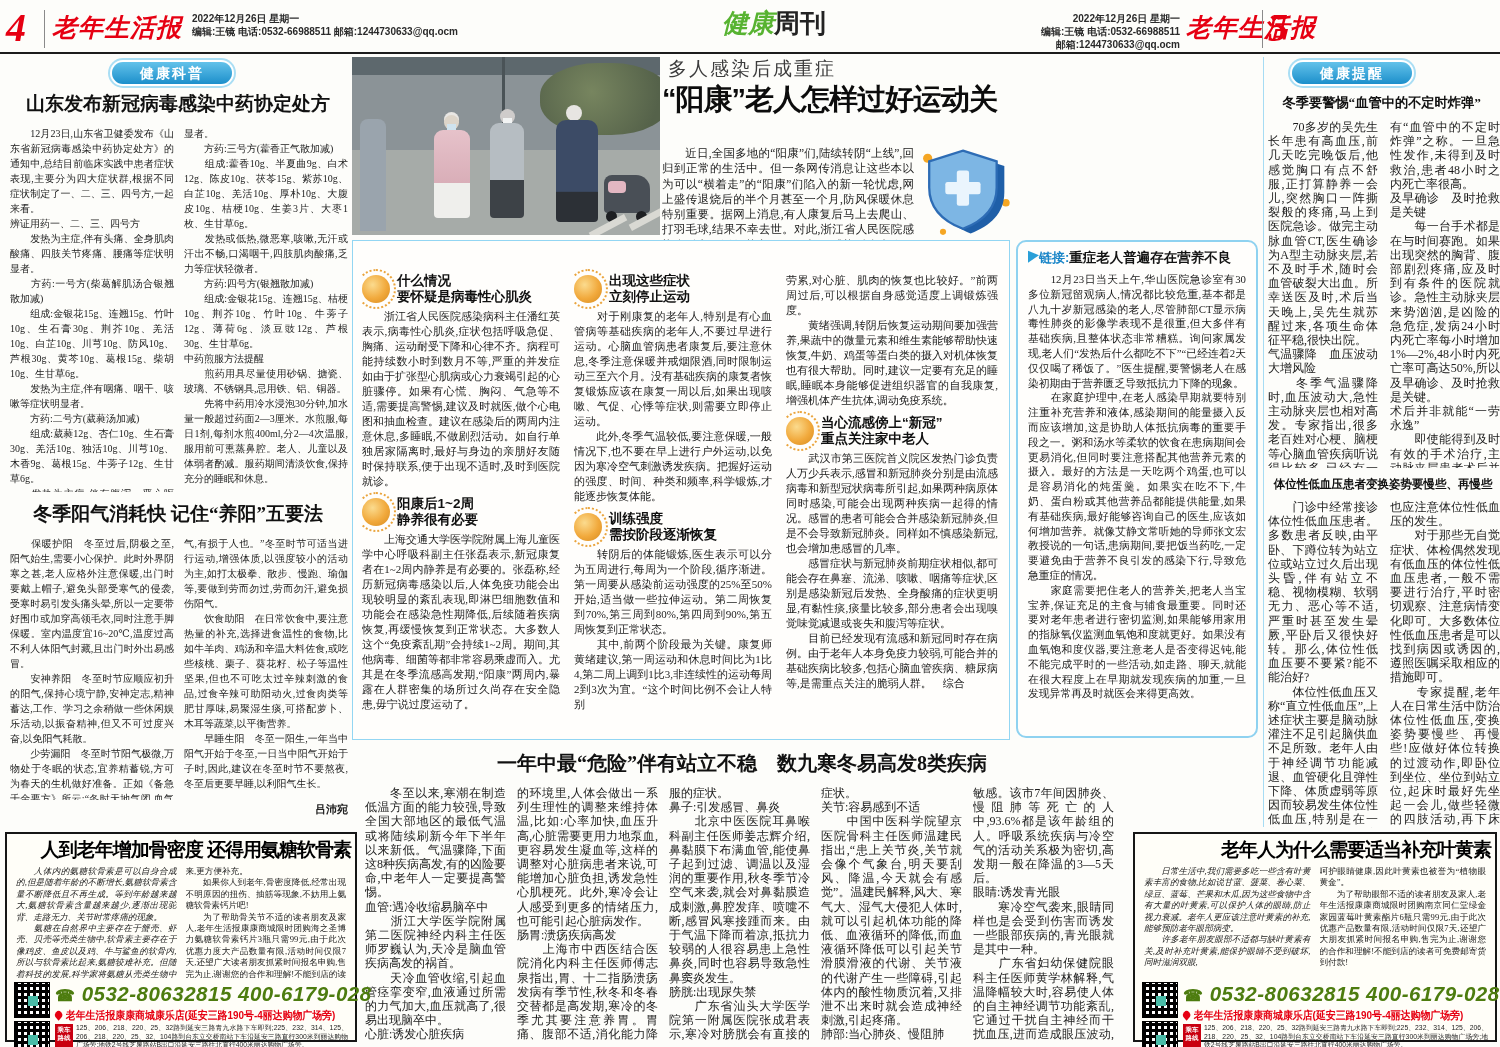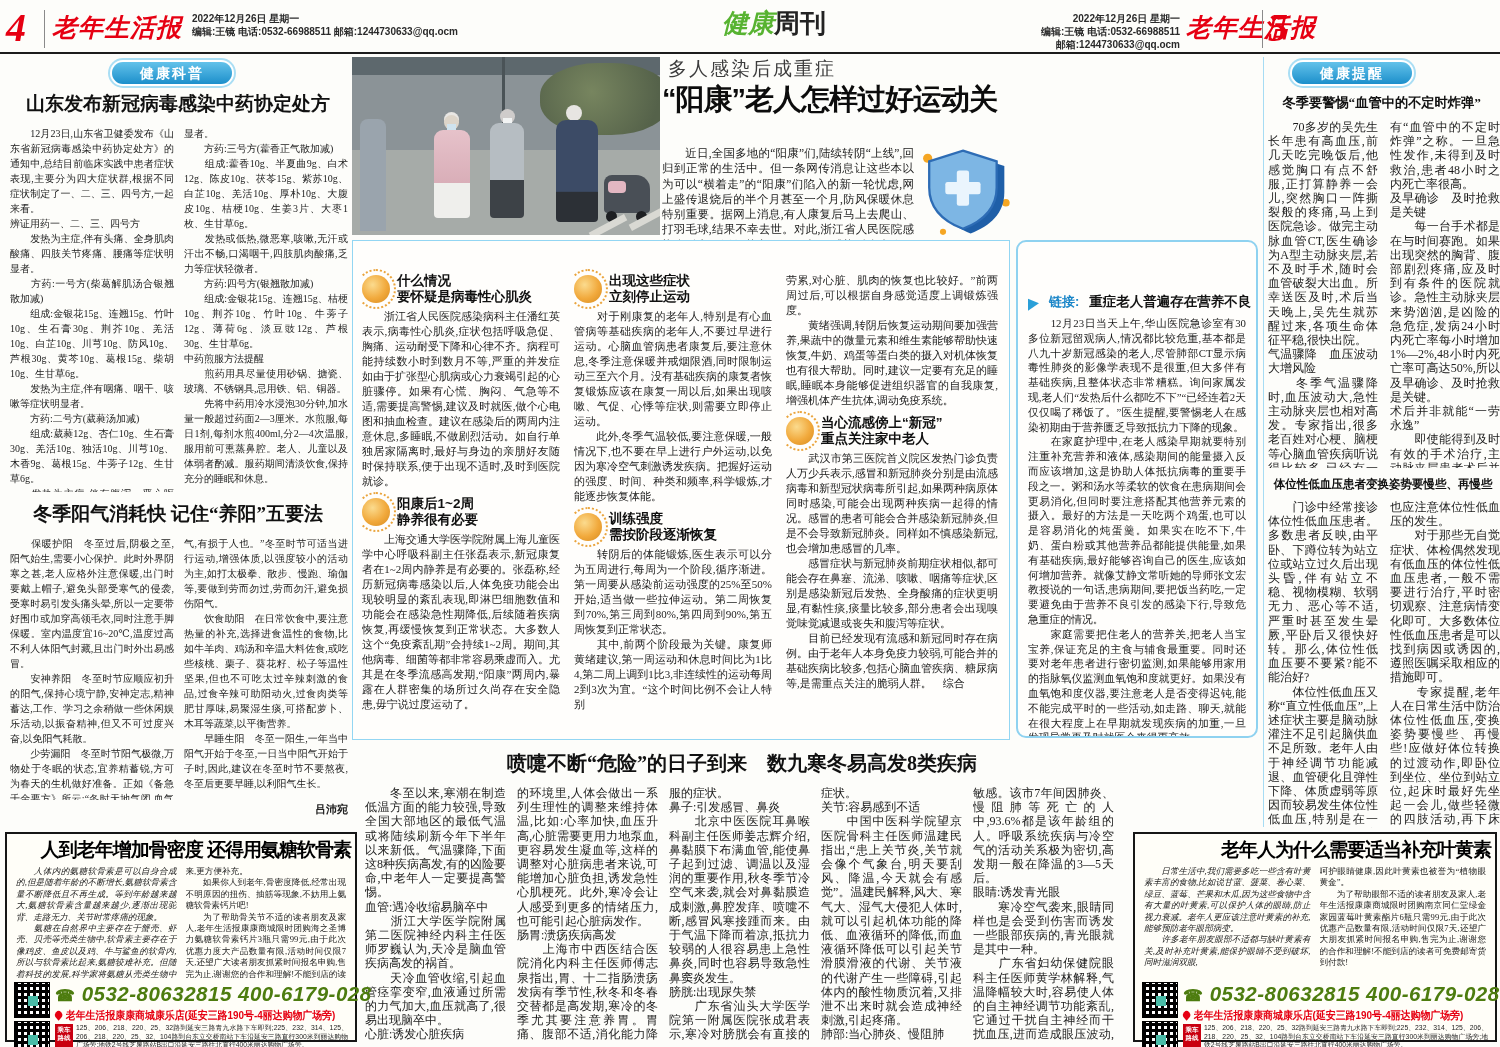--- a/index.html
+++ b/index.html
@@ -27,21 +27,21 @@
   .lead{font-size:11.5px;line-height:15.3px;text-align:justify;overflow:hidden;white-space:pre-line;}
   .cbox{border:1px solid #93d6f3;background:#fffefc;}
   .sec-hd{display:flex;align-items:center;gap:7px;margin:7px 0 4px;}
   .sec-hd .tt{font:bold 13.5px/16px "Liberation Sans",sans-serif;color:#101010;}
   .virus{position:relative;width:28px;height:28px;flex:0 0 28px;border-radius:50%;
          background:radial-gradient(circle at 38% 35%,#fbdb8e 0%,#f1a93c 55%,#d68a1e 100%);}
   .virus::before{content:"";position:absolute;inset:-6px;border-radius:50%;border:2px dotted #eaa53e;}
   .secbody{font-size:11px;line-height:15px;text-align:justify;white-space:pre-line;}
   .ccol{position:absolute;overflow:hidden;margin-top:20px;}
   .linkbox{border:2px solid #8fd2f0;border-radius:10px;background:#fffefc;padding:8px 10px;box-sizing:border-box;overflow:hidden;}
-  .linkhd{display:flex;align-items:flex-end;gap:10px;white-space:nowrap;margin-top:44px;}
+  .linkhd{display:flex;align-items:flex-start;gap:0;white-space:nowrap;}
   .linkarrow{width:0;height:0;border-left:11px solid #2a9fd8;border-top:6px solid transparent;border-bottom:6px solid transparent;transform:skewY(-8deg);}
   .linklabel{font:bold 13px/16px "Liberation Sans",sans-serif;color:#1b86c8;}
   .linktitle{font:900 13.5px/16px "Liberation Serif",serif;color:#141414;}
   .linkbody{margin-top:6px;font-size:10.8px;line-height:14.8px;text-align:justify;white-space:pre-line;overflow:hidden;height:440px;}
   .vrule-blue{width:1px;background:#a6dcf4;}
   .photo{overflow:hidden;background:#97a0a2;}
   .ad{border:2px solid #161616;background:#fffef8;box-sizing:border-box;}
   .ad-title{margin:4px 4px 2px;text-align:right;font:900 19px/24px "Liberation Sans","DejaVu Sans",sans-serif;color:#000;letter-spacing:-1px;white-space:nowrap;}
   .ad-cols{display:flex;gap:9px;padding:2px 9px 0;height:112px;overflow:hidden;}
   .ad-col{flex:1;font-size:8.6px;line-height:11.4px;text-align:justify;white-space:pre-line;overflow:hidden;}
@@ -223,21 +223,21 @@
 　　即使能得到及时有效的手术治疗,主动脉夹层患者术后并非就能“一劳永逸”。术后要遵医嘱服药,做好血压、血糖、血脂管理,有高血压、高血脂、高血糖、吸烟等危险因素的人群更要做好慢病管理,定期监测,坚持健康的生活方式,发现异常及早干预。　翁淑贤</div>
 
   <div class="abs art-title" style="left:1268px;top:476px;width:240px;font-size:12px;line-height:16px;white-space:nowrap;transform:scaleX(.96);transform-origin:left;">体位性低血压患者变换姿势要慢些、再慢些</div>
   <div class="col t105" style="left:1268px;top:500px;width:110px;height:328px;">　　门诊中经常接诊体位性低血压患者。多数患者反映,由平卧、下蹲位转为站立位或站立过久后出现头昏,伴有站立不稳、视物模糊、软弱无力、恶心等不适,严重时甚至发生晕厥,平卧后又很快好转。那么,体位性低血压要不要紧?能不能治好?
 　　体位性低血压又称“直立性低血压”,上述症状主要是脑动脉灌注不足引起脑供血不足所致。老年人由于神经调节功能减退、血管硬化且弹性下降、体质虚弱等原因而较易发生体位性低血压,特别是在一定因素诱导下就更容易发生。有些老年人经常在转动头颈时诱发体位性低血压,这可能和老年人存在颈动脉及椎动脉硬化或颈项肌肉劳损有关。不少老年人患有多种基础疾病,服药期间</div>
   <div class="col t105" style="left:1390px;top:500px;width:110px;height:328px;">也应注意体位性低血压的发生。
 　　对于那些无自觉症状、体检偶然发现有低血压的体位性低血压患者,一般不需要进行治疗,平时密切观察、注意病情变化即可。大多数体位性低血压患者是可以找到病因或诱因的,遵照医嘱采取相应的措施即可。
 　　专家提醒,老年人在日常生活中防治体位性低血压,变换姿势要慢些、再慢些!应做好体位转换的过渡动作,即卧位到坐位、坐位到站立位,起床时最好先坐起一会儿,做些轻微的四肢活动,再下床站立,晨起及夜间起床排尿时尤应注意。注意尽量避免长时间站立。
 　　另外,老年患者服用的许多药物如降压药、镇静安眠药、血管扩张药、利尿剂、治疗帕金森病的α受体阻滞剂等与体位性低血压的发生密切相关,服用这些药物的老年人尤其应注意防止体位性低血压的发生。　陆明</div>
 
-  <div class="abs art-title" style="left:362px;top:750px;width:760px;font-size:20px;line-height:26px;">喷嚏不断“危险”的日子到来　数九寒冬易高发8类疾病</div>
+  <div class="abs art-title" style="left:362px;top:750px;width:760px;font-size:20px;line-height:26px;">一年中最“危险”伴有站立不稳　数九寒冬易高发8类疾病</div>
   <div class="col t105" style="left:365px;top:786px;width:141px;height:254px;">　　冬至以来,寒潮在制造低温方面的能力较强,导致全国大部地区的最低气温或将陆续刷新今年下半年以来新低。气温骤降,下面这8种疾病高发,有的凶险要命,中老年人一定要提高警惕。
 血管:遇冷收缩易脑卒中
 　　浙江大学医学院附属第二医院神经内科主任医师罗巍认为,天冷是脑血管疾病高发的祸首。
 　　天冷血管收缩,引起血管痉挛变窄,血液通过所需的力气加大,血压就高了,很易出现脑卒中。
 心脏:诱发心脏疾病
 　　北京大学人民医院心内科主任医师刘健指出,在寒冷</div>
   <div class="col t105" style="left:517px;top:786px;width:141px;height:254px;">的环境里,人体会做出一系列生理性的调整来维持体温,比如:心率加快,血压升高,心脏需要更用力地泵血,更容易发生凝血等,这样的调整对心脏病患者来说,可能增加心脏负担,诱发急性心肌梗死。此外,寒冷会让人感受到更多的情绪压力,也可能引起心脏病发作。
 肠胃:溃疡疾病高发
 　　上海市中西医结合医院消化内科主任医师傅志泉指出,胃、十二指肠溃疡发病有季节性,秋冬和冬春交替都是高发期,寒冷的冬季尤其要注意养胃。胃痛、腹部不适,消化能力降低,这时进食生冷食物就会引起或加重胃部不舒</div>
   <div class="col t105" style="left:669px;top:786px;width:141px;height:254px;">服的症状。

